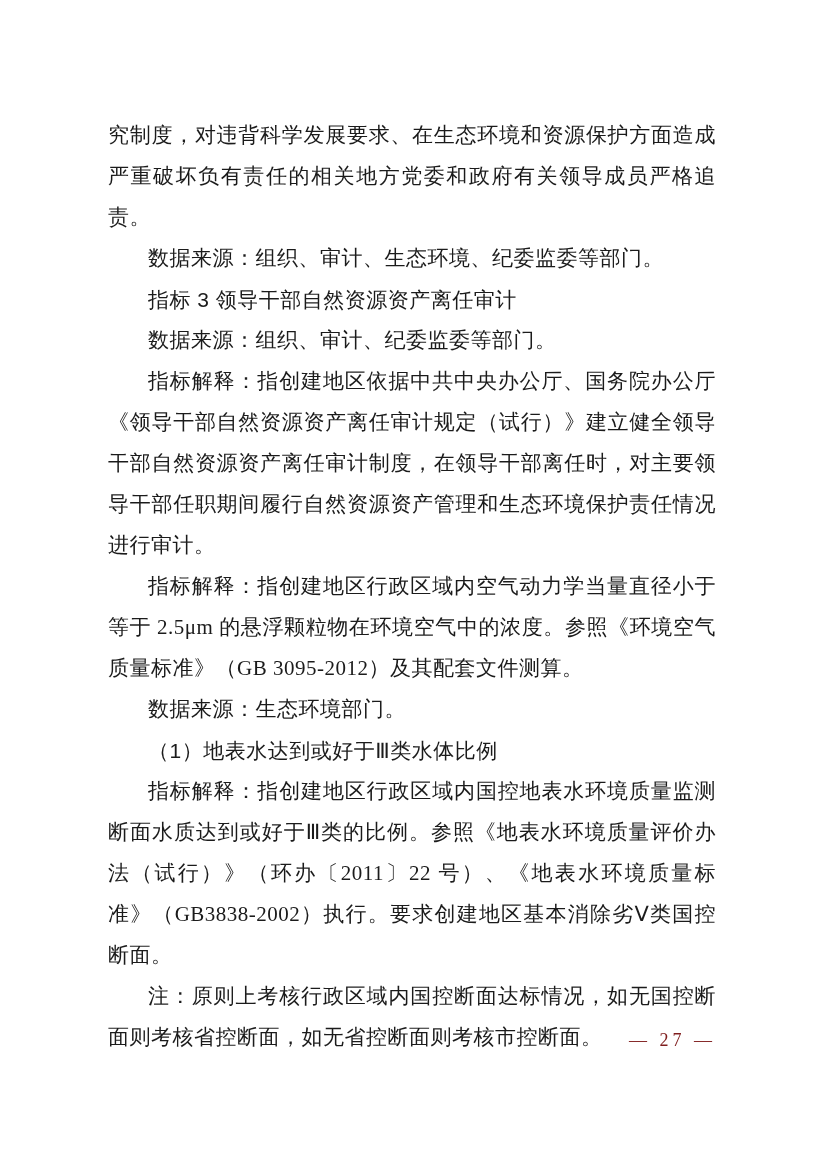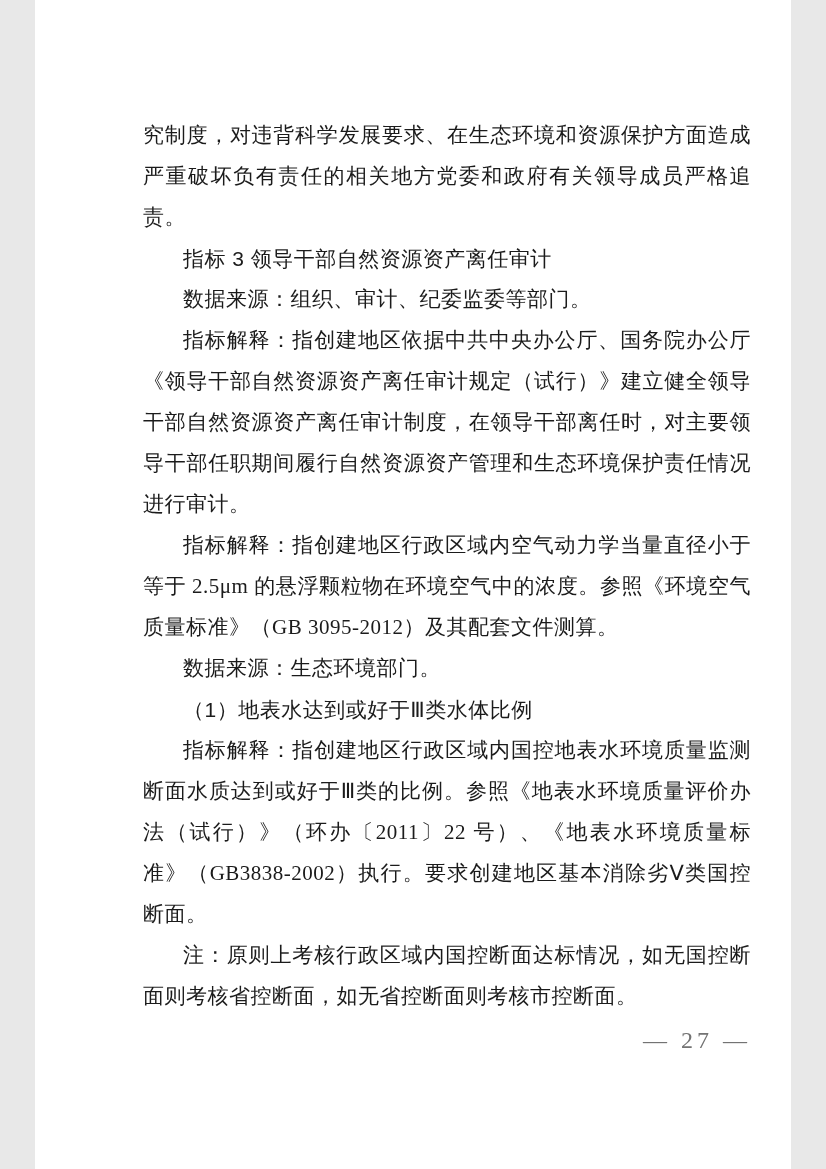--- a/index.html
+++ b/index.html
@@ -1,18 +1,18 @@
 <!DOCTYPE html>
 <html><head>
 <meta charset="utf-8">
 <style>
   html, body { margin: 0; padding: 0; background: #e8e8e8; }
   .page {
     position: relative;
-    width: 756px;
+    width: 826px;
     height: 1169px;
     margin: 0 auto;
     background: #ffffff;
     font-family: "Liberation Serif", serif;
     color: #1b1b1b;
     overflow: hidden;
   }
   .content {
     position: absolute;
     left: 108px;
@@ -41,34 +41,35 @@
     font-size: 13px;
     vertical-align: -4px;
     letter-spacing: 0;
   }
   .pagenum {
     position: absolute;
     left: 108px;
     top: 1026px;
     width: 608px;
     text-align: right;
-    font-size: 24px;
+    font-size: 18px;
     line-height: 28px;
     letter-spacing: 4px;
-    color: #737373;
+    color: #7f1d1d;
   }
 </style>
 </head>
 <body>
 
 <div class="page">
   <div class="content">
 
     <p class="para">究制度，对违背科学发展要求、在生态环境和资源保护方面造成严重破坏负有责任的相关地方党委和政府有关领导成员严格追责。</p>
 
+    <p class="para indent">数据来源：组织、审计、生态环境、纪委监委等部门。</p>
 
     <h3 class="heading">指标 3 领导干部自然资源资产离任审计</h3>
 
     <p class="para indent">数据来源：组织、审计、纪委监委等部门。</p>
 
     <p class="para indent">指标解释：指创建地区依据中共中央办公厅、国务院办公厅《领导干部自然资源资产离任审计规定（试行）》建立健全领导干部自然资源资产离任审计制度，在领导干部离任时，对主要领导干部任职期间履行自然资源资产管理和生态环境保护责任情况进行审计。</p>
 
 
     <p class="para indent">指标解释：指创建地区行政区域内空气动力学当量直径小于等于 2.5μm 的悬浮颗粒物在环境空气中的浓度。参照《环境空气质量标准》（GB 3095-2012）及其配套文件测算。</p>
 

